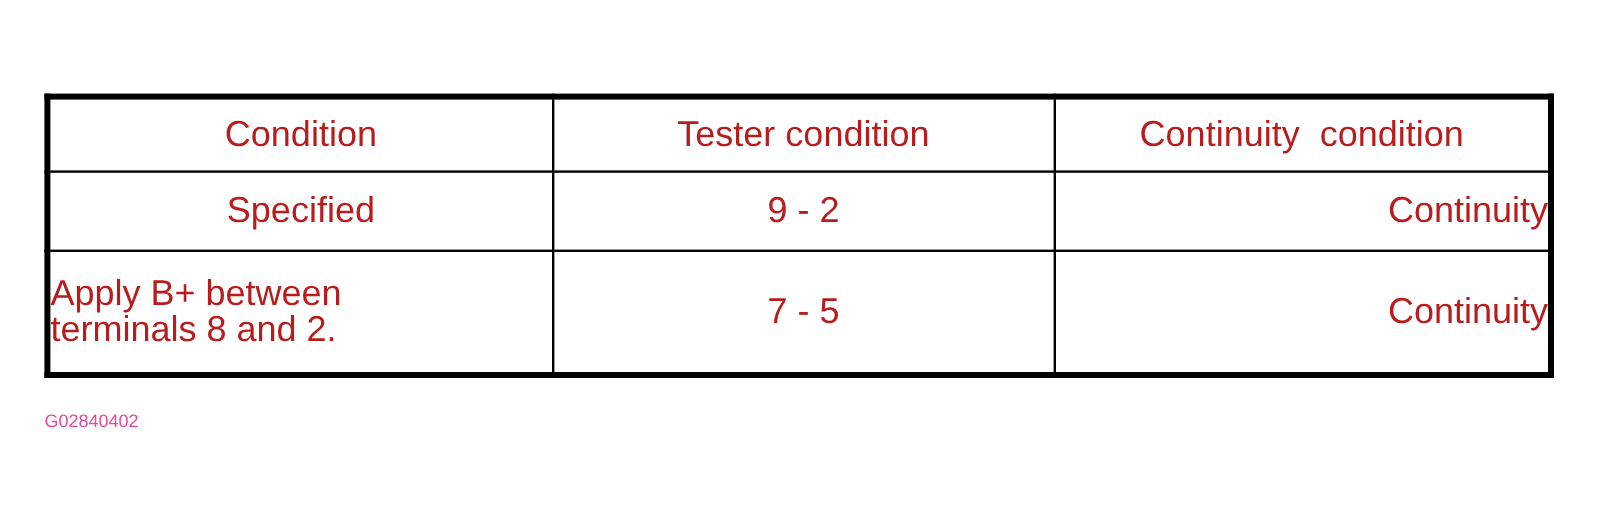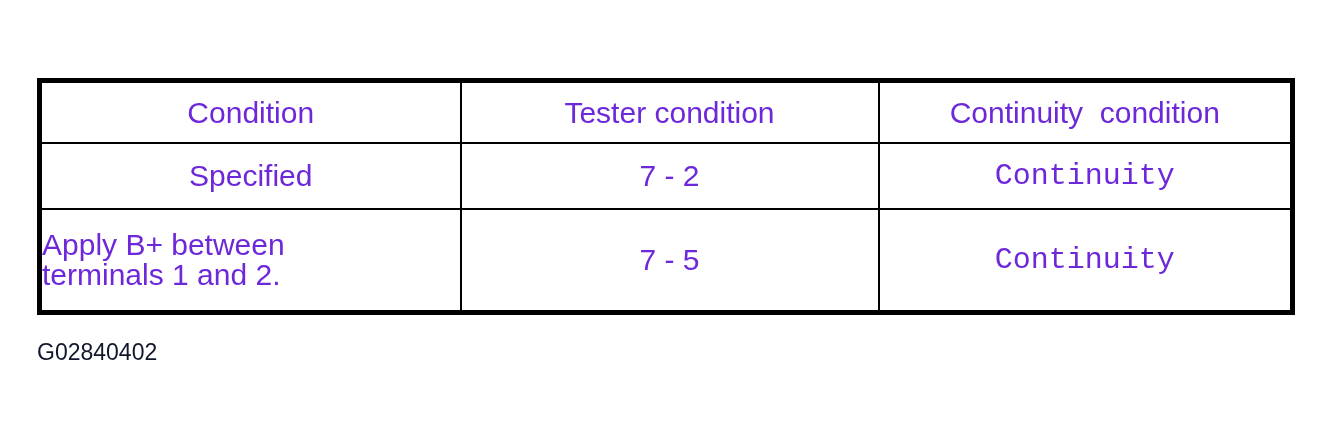--- a/index.html
+++ b/index.html
@@ -27,88 +27,87 @@
     table-layout: fixed;
     border: 5px solid #000000;
     background: #ffffff;
   }
 
   #spec-table td {
     border: 2px solid #000000;
     padding: 0;
     font-size: 30px;
     line-height: 1.0;
-    color: #6d28d9;
+    color: #b91c1c;
     vertical-align: middle;
     background: #ffffff;
   }
 
   .col-condition  { width: 421px; }
   .col-tester     { width: 418px; }
   .col-specified  { width: 414px; }
 
   .row-header td { height: 59px; }
   .row-1 td      { height: 64px; }
   .row-2 td      { height: 100px; }
 
   .cell-center {
     text-align: center;
   }
   .cell-left {
-    text-align: center;
+    text-align: right;
     padding-left: 9px;
-    font-family: Liberation Mono, monospace;
   }
 
   .cell-multiline {
     line-height: 50px;
     padding-top: 1px;
   }
   .cell-multiline .line {
     display: block;
     white-space: pre;
   }
 
   .nowrap { white-space: pre; }
 
   #figure-caption {
     position: absolute;
     left: 37px;
     top: 338px;
-    font-size: 23px;
+    font-size: 15px;
     line-height: 28px;
     letter-spacing: 0px;
-    color: #0f172a;
+    color: #ec4899;
     white-space: pre;
   }
 </style>
 </head>
 <body>
 
 <table id="spec-table">
   <colgroup>
     <col class="col-condition">
     <col class="col-tester">
     <col class="col-specified">
   </colgroup>
   <tbody>
     <tr class="row-header">
       <td class="cell-center">Condition</td>
       <td class="cell-center">Tester condition</td>
       <td class="cell-center nowrap">Continuity  condition</td>
     </tr>
     <tr class="row-1">
       <td class="cell-center">Specified</td>
-      <td class="cell-center">7 - 2</td>
+      <td class="cell-center">9 - 2</td>
       <td class="cell-left">Continuity</td>
     </tr>
     <tr class="row-2">
       <td class="cell-multiline">
         <span class="line">Apply B+ between</span>
-        <span class="line">terminals 1 and 2.</span>
+        <span class="line">terminals 8 and 2.</span>
       </td>
       <td class="cell-center">7 - 5</td>
       <td class="cell-left">Continuity</td>
     </tr>
   </tbody>
 </table>
 
 <div id="figure-caption">G02840402</div>
 
 </body></html>

